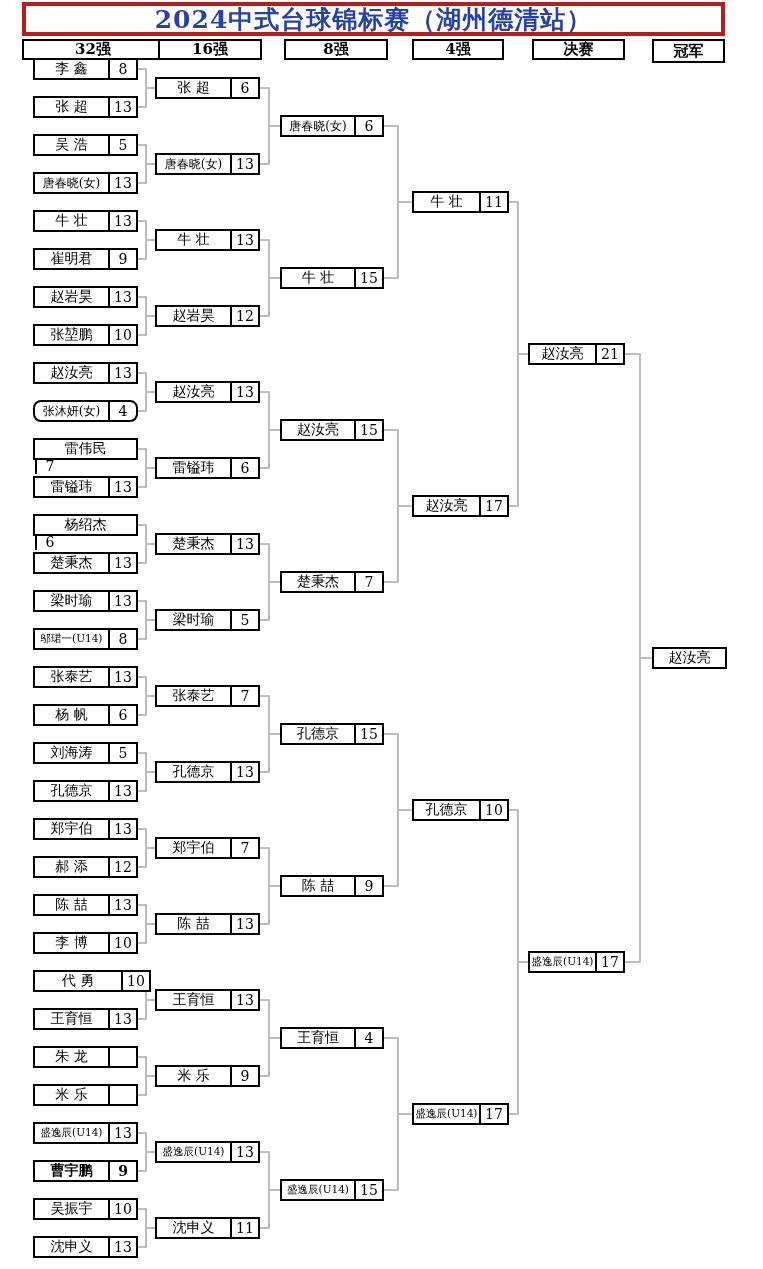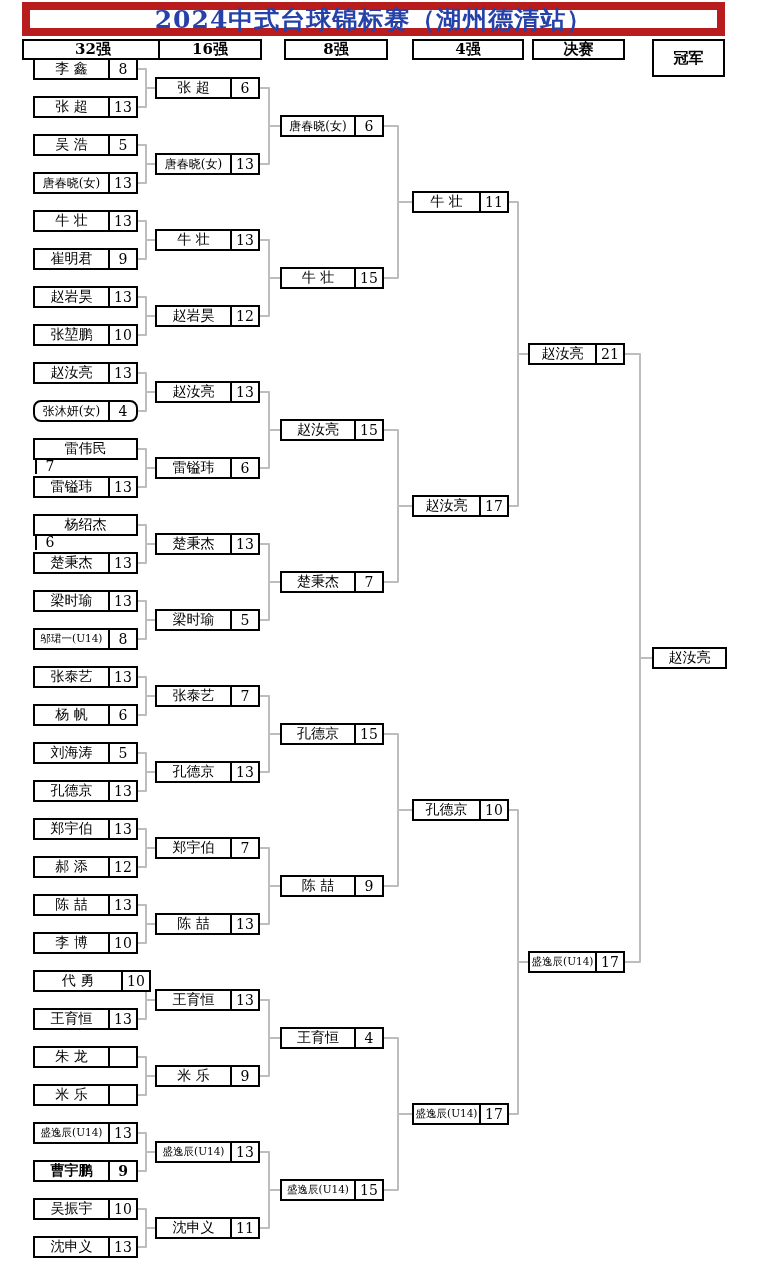--- a/index.html
+++ b/index.html
@@ -1,42 +1,42 @@
 <!DOCTYPE html>
 <html><head>
 <meta charset="utf-8">
 <style>
   html,body{margin:0;padding:0;background:#fff;}
   .page{position:relative;width:763px;height:1269px;background:#fff;overflow:hidden;
         font-family:"DejaVu Serif","Liberation Serif",serif;color:#000;}
   .title-box{position:absolute;left:22px;top:2px;width:703px;height:34px;
-        border:8px solid #b91c1c;box-sizing:border-box;display:flex;align-items:center;justify-content:center;
+        border:4px solid #b91c1c;box-sizing:border-box;display:flex;align-items:center;justify-content:center;
         font-size:25px;font-weight:bold;color:#2642a8;letter-spacing:1px;white-space:nowrap;}
   .hdr-box{position:absolute;border:2px solid #000;box-sizing:border-box;background:#fff;
         display:flex;align-items:center;justify-content:center;
         font-size:15px;font-weight:bold;white-space:nowrap;}
   svg.wires{position:absolute;left:0;top:0;}
   .bx{position:absolute;display:flex;border:2px solid #000;box-sizing:border-box;background:#fff;align-items:stretch;}
   .bx .nm{flex:1;display:flex;align-items:center;justify-content:center;font-size:14px;white-space:nowrap;overflow:visible;}
   .bx .nm.s{font-size:12px;}
   .bx .nm.xs{font-size:10.5px;}
   .bx .sc{width:26px;border-left:2px solid #000;display:flex;align-items:center;justify-content:center;font-size:14px;}
 </style>
 </head>
 <body>
 
 <div class="page">
   <div class="title-box">2024中式台球锦标赛（湖州德清站）</div>
   <div id="headers">
       <div class="hdr-box" style="left: 22px; top: 39px; width: 142px; height: 21px;">32强</div>
       <div class="hdr-box" style="left: 158px; top: 39px; width: 104px; height: 21px;">16强</div>
       <div class="hdr-box" style="left: 284px; top: 39px; width: 104px; height: 21px;">8强</div>
-      <div class="hdr-box" style="left: 412px; top: 39px; width: 112px; height: 21px;">4强</div>
+      <div class="hdr-box" style="left: 412px; top: 39px; width: 92px; height: 21px;">4强</div>
       <div class="hdr-box" style="left: 532px; top: 39px; width: 93px; height: 21px;">决赛</div>
-      <div class="hdr-box" style="left: 652px; top: 39px; width: 73px; height: 38px;">冠军</div>
+      <div class="hdr-box" style="left: 652px; top: 39px; width: 73px; height: 24px;">冠军</div>
     </div>
   <svg class="wires" id="wires" width="763" height="1269">
       <path d="M138 69 H146 V107 H138 M146 88 H155 M138 145 H146 V183 H138 M146 164 H155 M138 221 H146 V259 H138 M146 240 H155 M138 297 H146 V335 H138 M146 316 H155 M138 373 H146 V411 H138 M146 392 H155 M138 449 H146 V487 H138 M146 468 H155 M138 525 H146 V563 H138 M146 544 H155 M138 601 H146 V639 H138 M146 620 H155 M138 677 H146 V715 H138 M146 696 H155 M138 753 H146 V791 H138 M146 772 H155 M138 829 H146 V867 H138 M146 848 H155 M138 905 H146 V943 H138 M146 924 H155 M138 981 H146 V1019 H138 M146 1000 H155 M138 1057 H146 V1095 H138 M146 1076 H155 M138 1133 H146 V1171 H138 M146 1152 H155 M138 1209 H146 V1247 H138 M146 1228 H155 M260 88 H269 V164 H260 M269 126 H280 M260 240 H269 V316 H260 M269 278 H280 M260 392 H269 V468 H260 M269 430 H280 M260 544 H269 V620 H260 M269 582 H280 M260 696 H269 V772 H260 M269 734 H280 M260 848 H269 V924 H260 M269 886 H280 M260 1000 H269 V1076 H260 M269 1038 H280 M260 1152 H269 V1228 H260 M269 1190 H280 M384 126 H398 V278 H384 M398 202 H412 M384 430 H398 V582 H384 M398 506 H412 M384 734 H398 V886 H384 M398 810 H412 M384 1038 H398 V1190 H384 M398 1114 H412 M509 202 H518 V506 H509 M518 354 H528 M509 810 H518 V1114 H509 M518 962 H528 M625 354 H640 V962 H625 M640 658 H652" fill="none" stroke="#bdbdbd" stroke-width="2" stroke-linejoin="round"></path>
     </svg>
   <div id="boxes">
       <div class="bx" style="left: 33px; top: 58px; width: 105px; height: 22px;">
         <span class="nm">李 鑫</span>
         <span class="sc">8</span>
       </div>
       <div class="bx" style="left: 33px; top: 96px; width: 105px; height: 22px;">

